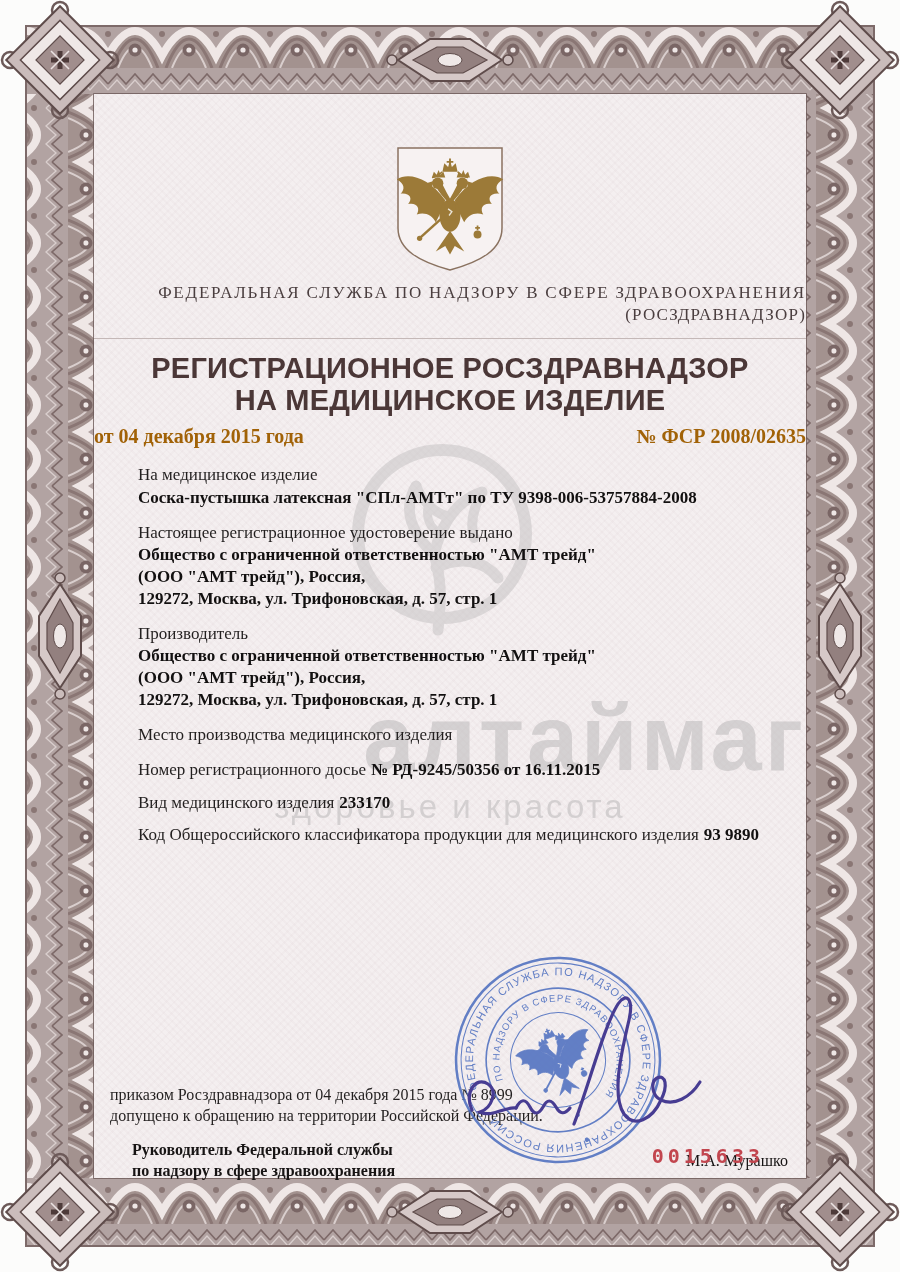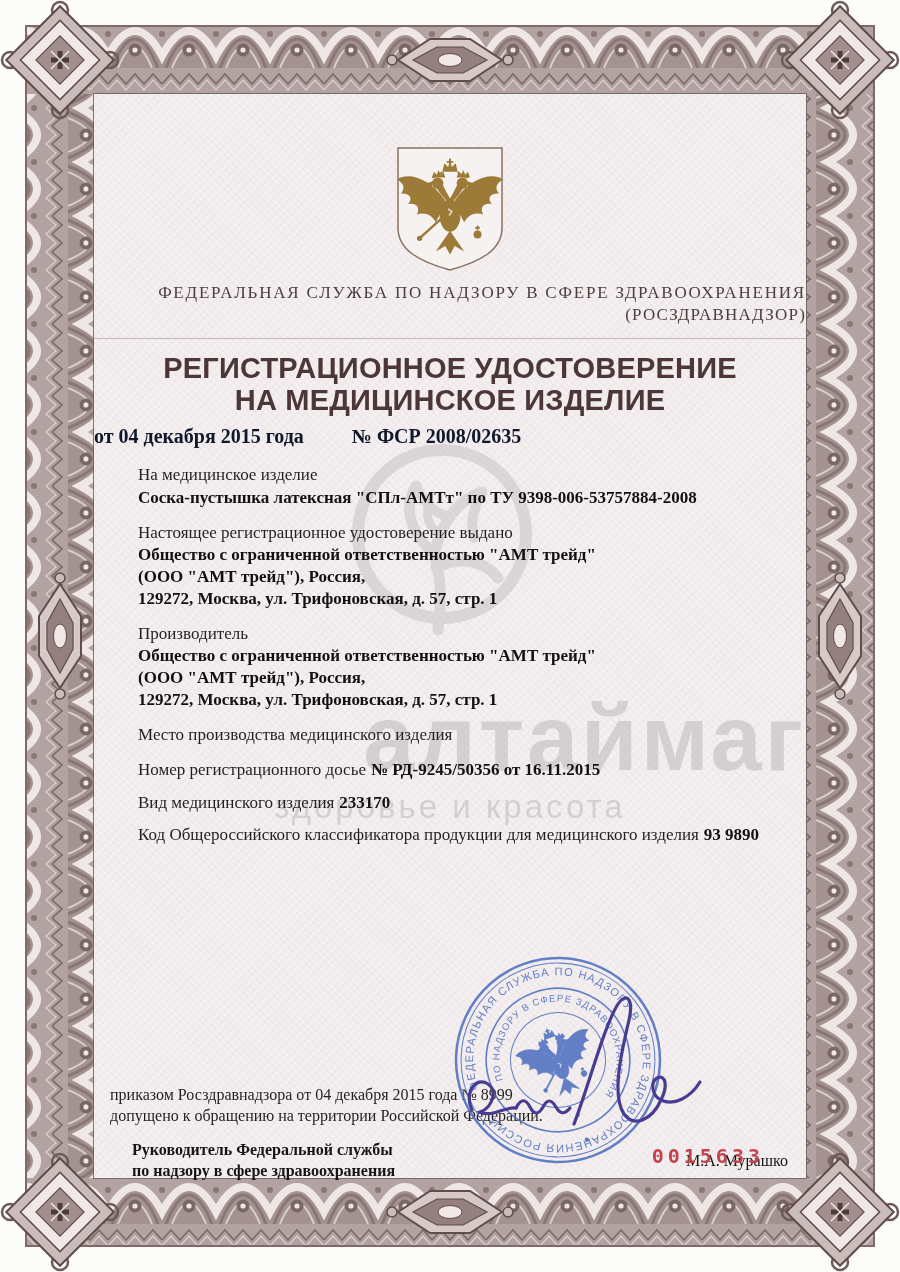--- a/index.html
+++ b/index.html
@@ -35,22 +35,22 @@
 
   .emblem{width:118px;height:130px;margin:50px auto 8px;display:block;}
   .agency{text-align:right;font-size:17px;letter-spacing:1.8px;color:#4a3e3f;line-height:1.28;}
   .agency .sub{letter-spacing:1.2px;}
   .rule{height:0;border:0;border-top:1px solid #c4b8b7;margin:12px 0 0;}
   .title{
     margin-top:13px;text-align:center;font-family:"Liberation Sans",sans-serif;
     font-weight:bold;font-size:29px;line-height:1.12;color:#4b3737;letter-spacing:.2px;
   }
   .dateline{
-    margin-top:9px;display:flex;justify-content:flex-start;gap:48px;
-    font-weight:bold;font-size:20px;color:#0f172a;
+    margin-top:9px;display:flex;justify-content:space-between;gap:48px;
+    font-weight:bold;font-size:20px;color:#a16207;
   }
   .content{margin:16px 44px 0;font-size:17px;color:#221f1f;line-height:1.3;}
   .section{margin-bottom:13px;}
   .section .line{font-weight:bold;color:#121010;}
   .inline{margin-top:10px;}
   .inline b{margin-left:5px;color:#121010;}
 
   .footer{position:absolute;left:16px;right:18px;top:990px;font-size:16px;line-height:1.32;color:#221f1f;}
   .sig-row{display:flex;justify-content:space-between;align-items:center;margin-top:13px;}
   .sig-titles{font-weight:bold;margin-left:22px;color:#171414;}
@@ -183,21 +183,21 @@
   </svg>
 
   <div class="agency">
     <div>ФЕДЕРАЛЬНАЯ СЛУЖБА ПО НАДЗОРУ В СФЕРЕ ЗДРАВООХРАНЕНИЯ</div>
     <div class="sub">(РОСЗДРАВНАДЗОР)</div>
   </div>
 
   <hr class="rule">
 
   <div class="title">
-    <div>РЕГИСТРАЦИОННОЕ УДОСТОВЕРЕНИЕ</div>
+    <div>РЕГИСТРАЦИОННОЕ РОСЗДРАВНАДЗОР</div>
     <div>НА МЕДИЦИНСКОЕ ИЗДЕЛИЕ</div>
   </div>
   <div class="dateline">
     <span>от 04 декабря 2015 года</span>
     <span>№  ФСР 2008/02635</span>
   </div>
 
   <div class="content">
 
     <div class="section">

